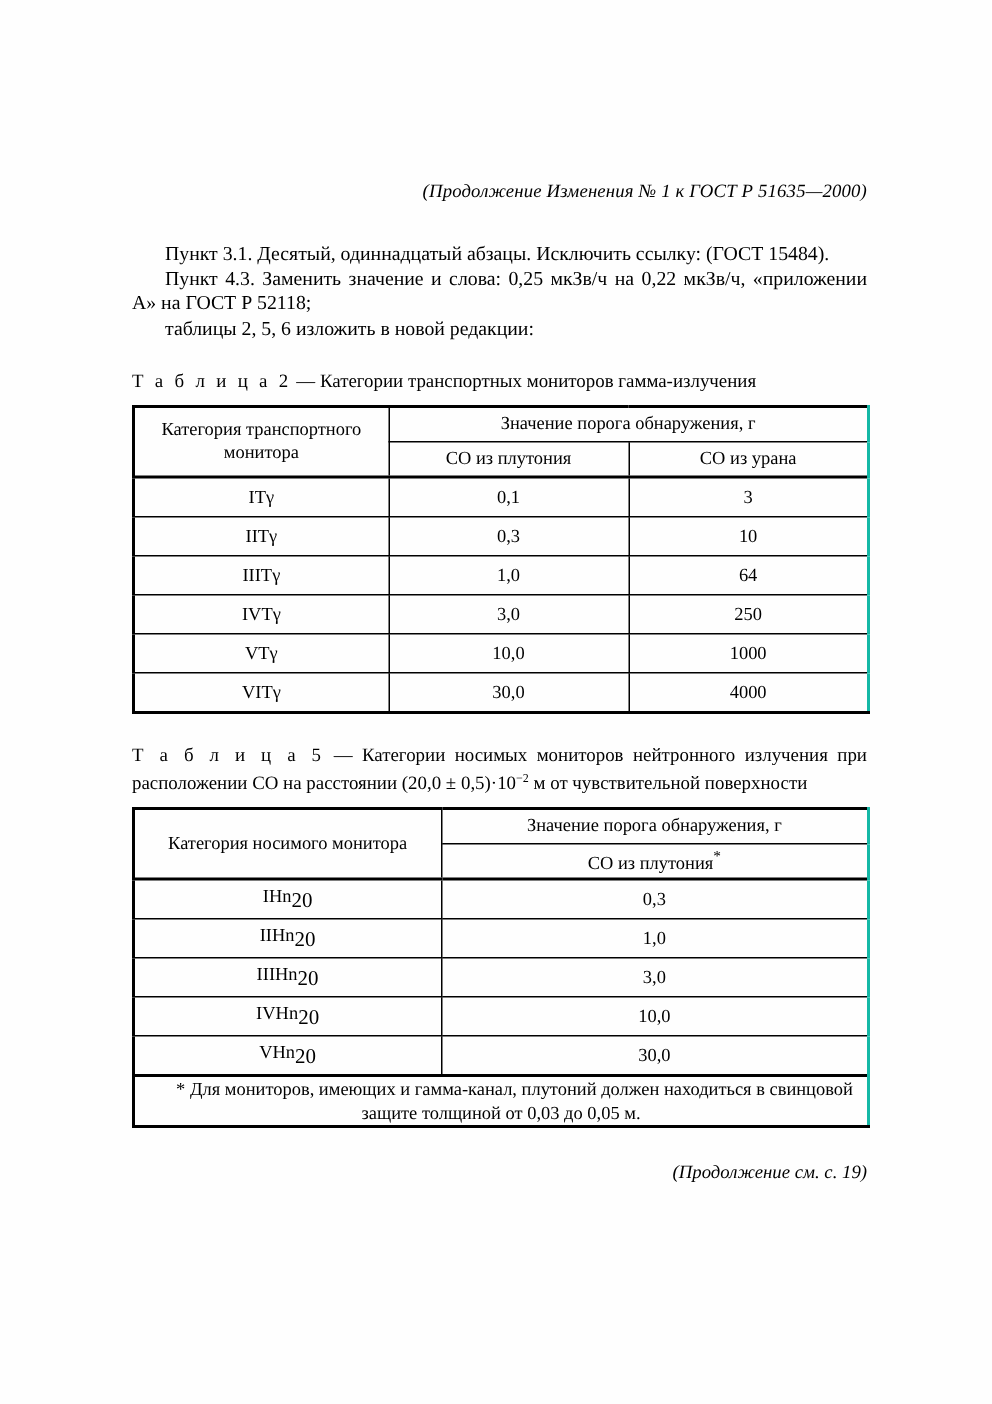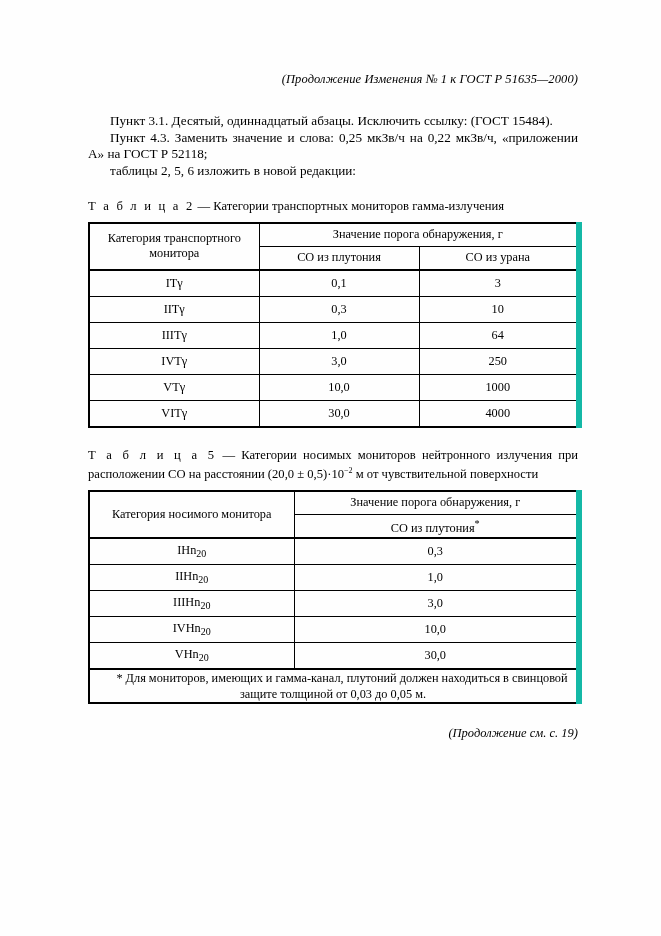--- a/index.html
+++ b/index.html
@@ -27,20 +27,21 @@
     left: 88px;
     top: 72px;
     width: 490px;
   }
   .header-line {
     text-align: right;
     font-style: italic;
     font-size: 12.5px;
     letter-spacing: 0.1px;
     margin-bottom: 26px;
+    margin-top: 48px;
   }
   p.para {
     margin: 0 0 0 0;
     font-size: 13.2px;
     line-height: 16.6px;
     text-align: justify;
     text-indent: 22px;
     hyphens: manual;
   }
   .tbl-caption {
@@ -64,21 +65,21 @@
   }
   table.doc td, table.doc th {
     border: 1px solid #000;
     padding: 0;
     font-weight: normal;
     font-size: 12.3px;
     text-align: center;
     vertical-align: middle;
   }
   table.doc .outer-left { border-left: 2px solid #000; }
-  table.doc .outer-right { border-right: 6px solid #14b8a6; }
+  table.doc .outer-right { border-right: 2px solid #14b8a6; }
   table.doc .outer-top { border-top: 2px solid #000; text-align: center; }
   table.doc .outer-bottom { border-bottom: 2px solid #000; }
   table.doc .thickline { border-top: 2px solid #000; }
   .hcell {
     height: 34px;
     line-height: 15px;
     padding: 2px 6px;
   }
   .hcell2 {
     height: 22px;
@@ -89,21 +90,21 @@
     height: 25px;
   }
   .note-cell {
     text-align: justify;
     font-size: 12.4px;
     line-height: 16.2px;
     padding: 6px 10px 7px 10px;
   }
   .note-cell .ind { display: inline-block; width: 18px; }
   sub.sm {
-    font-size: 10px;
+    font-size: 14px;
     vertical-align: sub;
   }
   .footer-line {
     margin-top: 22px;
     text-align: right;
     font-style: italic;
     font-size: 12.5px;
   }
   .cat-label { letter-spacing: 0px; }
 </style>

